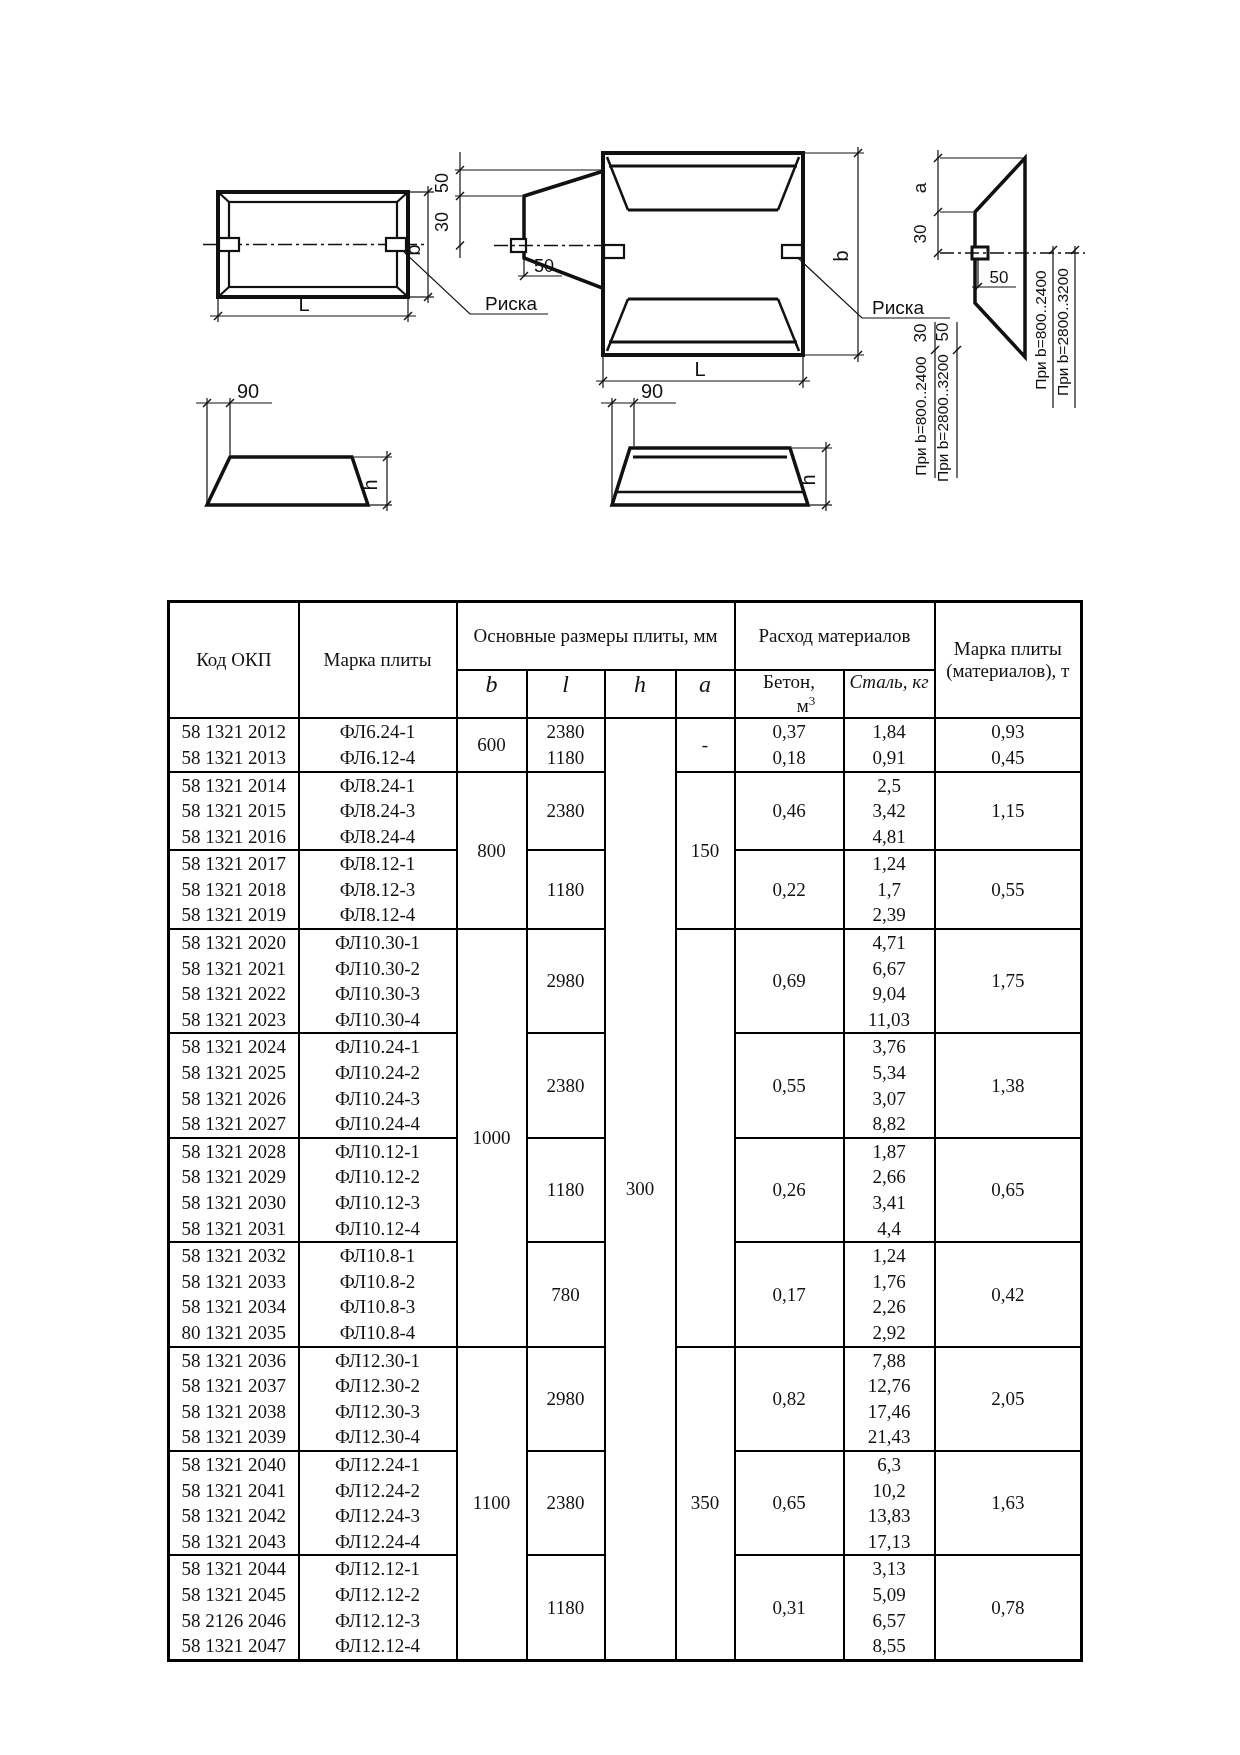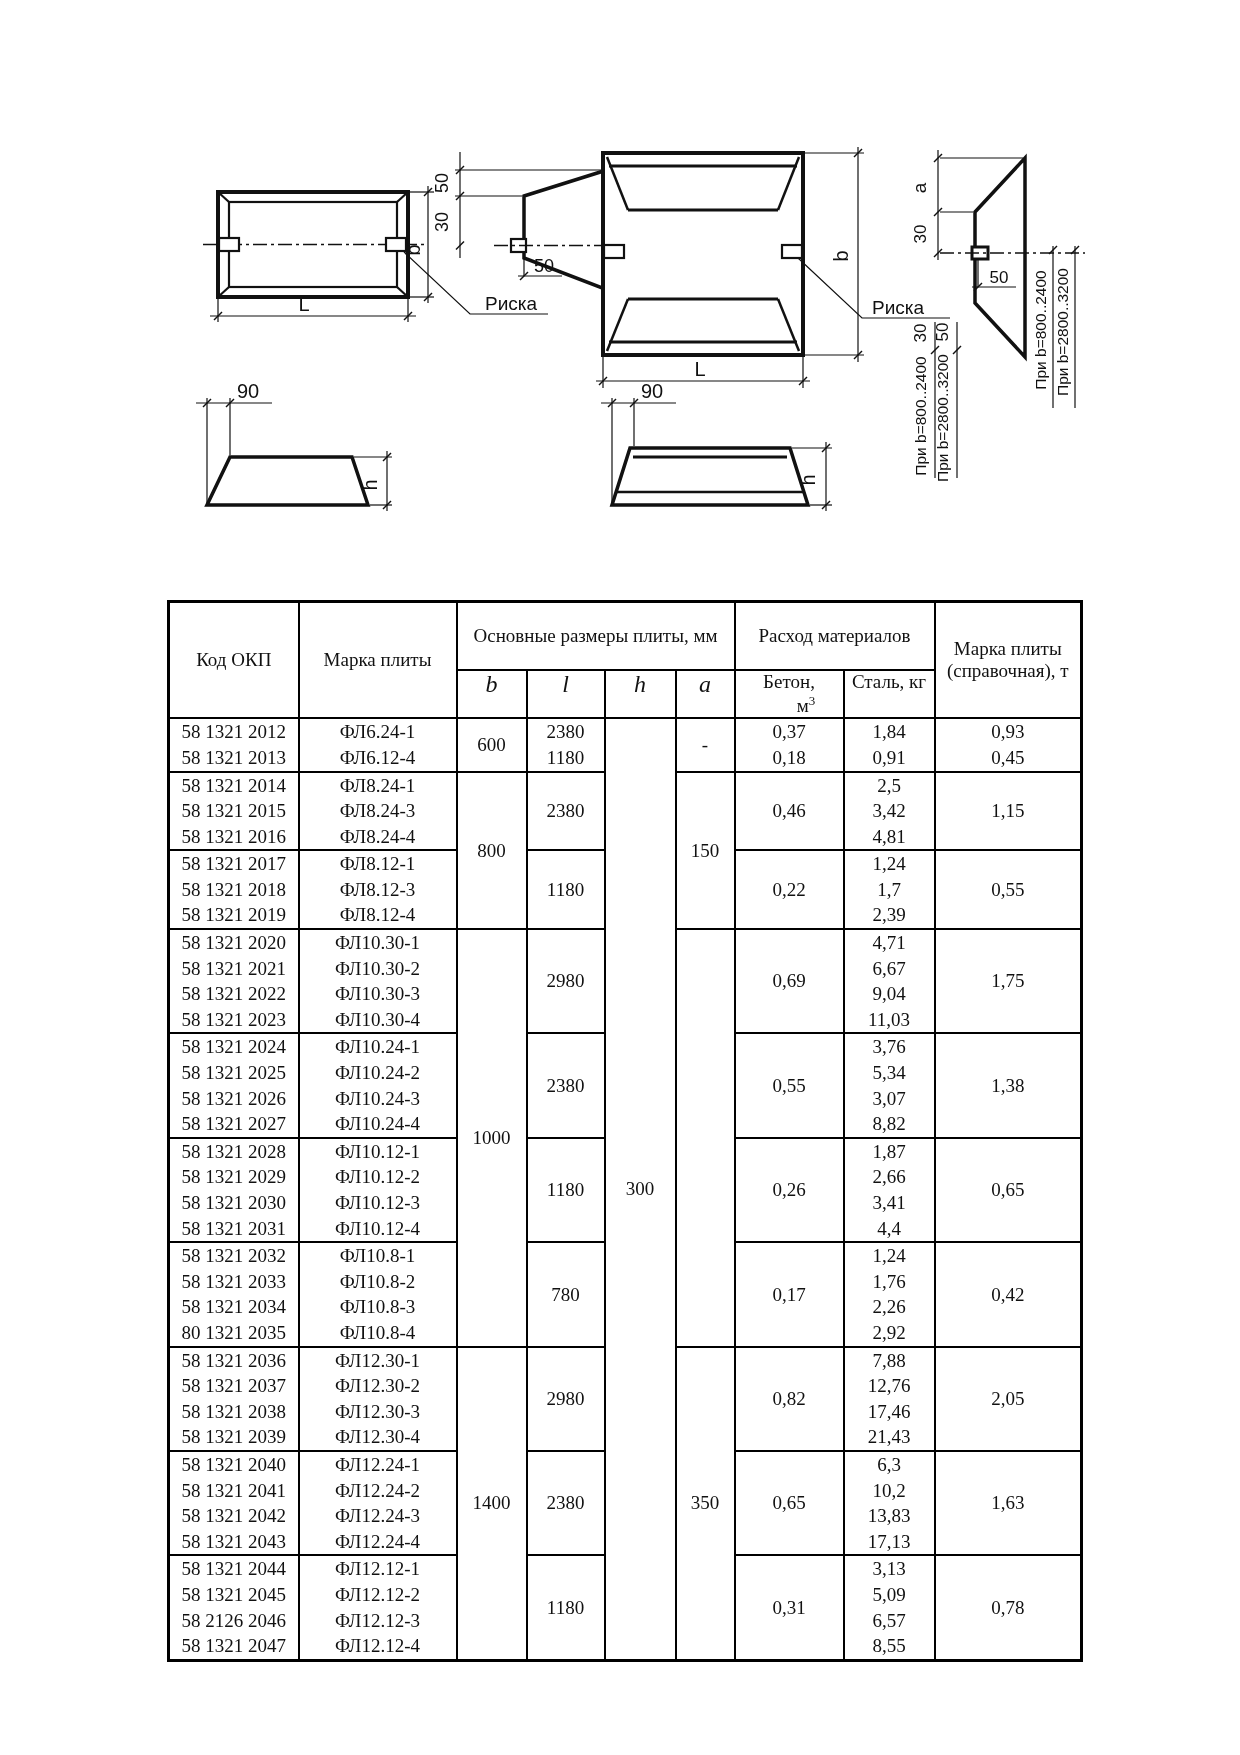--- a/index.html
+++ b/index.html
@@ -15,21 +15,21 @@
   #spec-table{border:3px solid #000;}
   #spec-table thead tr.hr1 th{height:66px;}
   #spec-table thead tr.hr2 th{height:46px;vertical-align:top;}
   th.vtop{vertical-align:top;padding-top:14px;}
   th.ital{font-style:italic;font-size:24px;padding-top:2px;}
   td.left{text-align:left;padding-left:6px;}
   .ln{height:25.6px;line-height:25.6px;white-space:nowrap;}
   td{line-height:25.6px;}
   .concrete-h{text-align:left;padding-left:6px;margin-left:28px;}
   .concrete-h .u2{text-align:center;padding-left:34px;}
-  .steel-h{text-align:left;padding-left:4px;}
+  .steel-h{text-align:left;padding-left:4px;font-style:italic;}
   svg text{font-family:"Liberation Sans", sans-serif;fill:#111;}
   sup{font-size:13px;}
 </style>
 </head>
 <body>
 
 <div id="page">
 
   <div id="drawing-area">
   <svg width="1240" height="545" viewBox="0 0 1240 545">
@@ -193,21 +193,21 @@
       <col style="width:109px">
         <col style="width:91px">
         <col style="width:147px">
     </colgroup>
     <thead>
       <tr class="hr1">
         <th rowspan="2" class="vtop">Код ОКП</th>
         <th rowspan="2" class="vtop">Марка плиты</th>
         <th colspan="4">Основные размеры плиты, мм</th>
         <th colspan="2">Расход материалов</th>
-        <th rowspan="2" class="vtop">Марка плиты (справочная), т</th>
+        <th rowspan="2" class="vtop">Марка плиты (материалов), т</th>
       </tr>
       <tr class="hr2">
         <th class="ital">b</th>
         <th class="ital">l</th>
         <th class="ital">h</th>
         <th class="ital">a</th>
         <th class="concrete-h">
           <div>Бетон,</div>
           <div class="u2"><span>м</span><sup>3</sup></div>
         </th>
@@ -386,21 +386,21 @@
             <div class="ln">58 1321 2037</div>
             <div class="ln">58 1321 2038</div>
             <div class="ln">58 1321 2039</div>
           </td>
           <td class="left">
             <div class="ln">ФЛ12.30-1</div>
             <div class="ln">ФЛ12.30-2</div>
             <div class="ln">ФЛ12.30-3</div>
             <div class="ln">ФЛ12.30-4</div>
           </td>
-          <td rowspan="3">1400</td>
+          <td rowspan="3">1100</td>
           <td>2980</td>
           <td rowspan="3">350</td>
           <td>0,82</td>
           <td>
             <div class="ln">7,88</div>
             <div class="ln">12,76</div>
             <div class="ln">17,46</div>
             <div class="ln">21,43</div>
           </td>
           <td>2,05</td>

